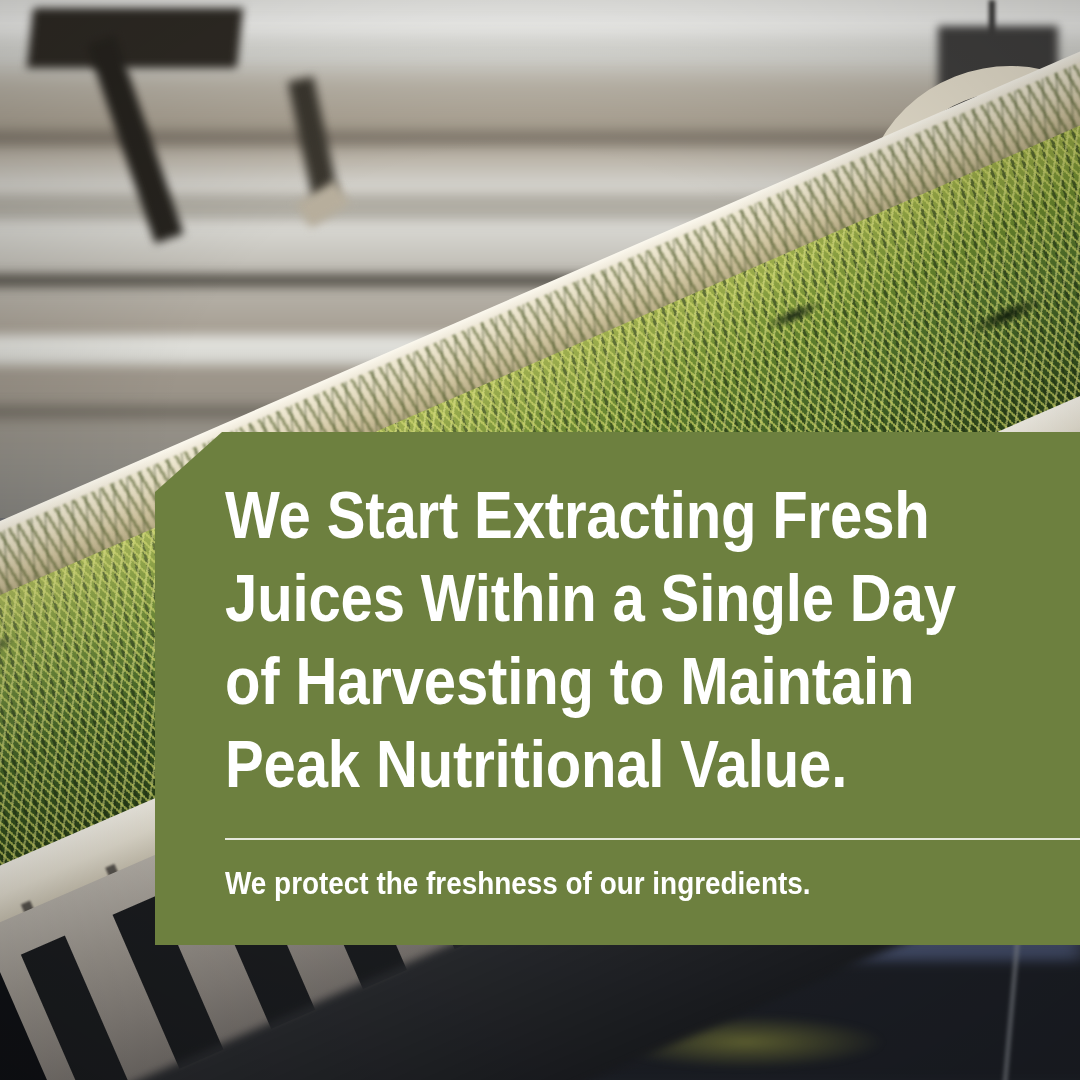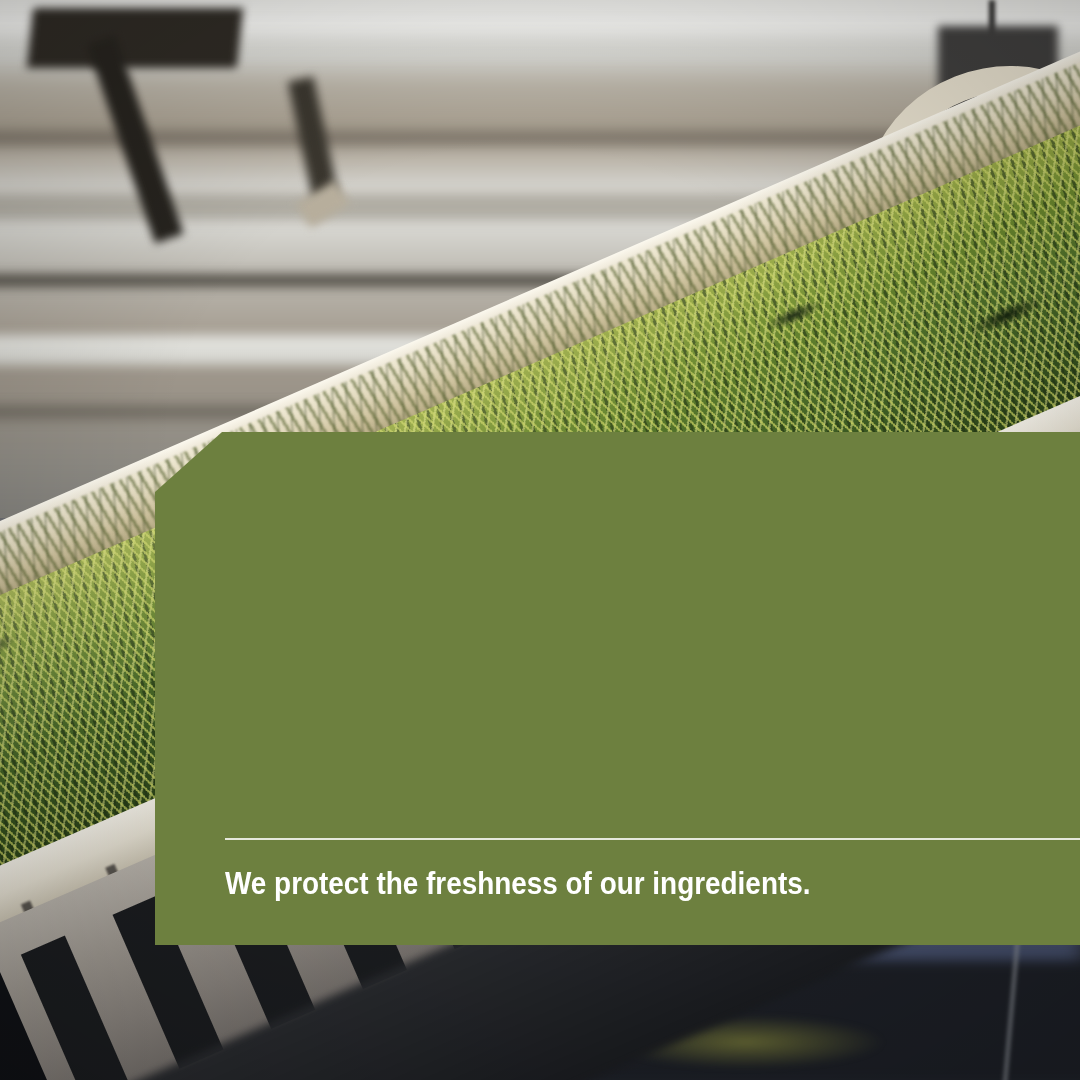--- a/index.html
+++ b/index.html
@@ -423,17 +423,23 @@
       <div class="rivets"></div>
       <div class="side-plate"></div>
       <div class="slots"></div>
       <div class="under-shadow"></div>
     </div>
 
     <div class="vignette"></div>
   </div>
 
   <div class="panel">
+    <div class="panel-inner">
+      <h1 class="headline">We Start Extracting Fresh
+Juices Within a Single Day
+of Harvesting to Maintain
+Peak Nutritional Value.</h1>
+    </div>
     <div class="divider"></div>
     <p class="subline">We protect the freshness of our ingredients.</p>
   </div>
 
 </div>
 
 </body></html>

